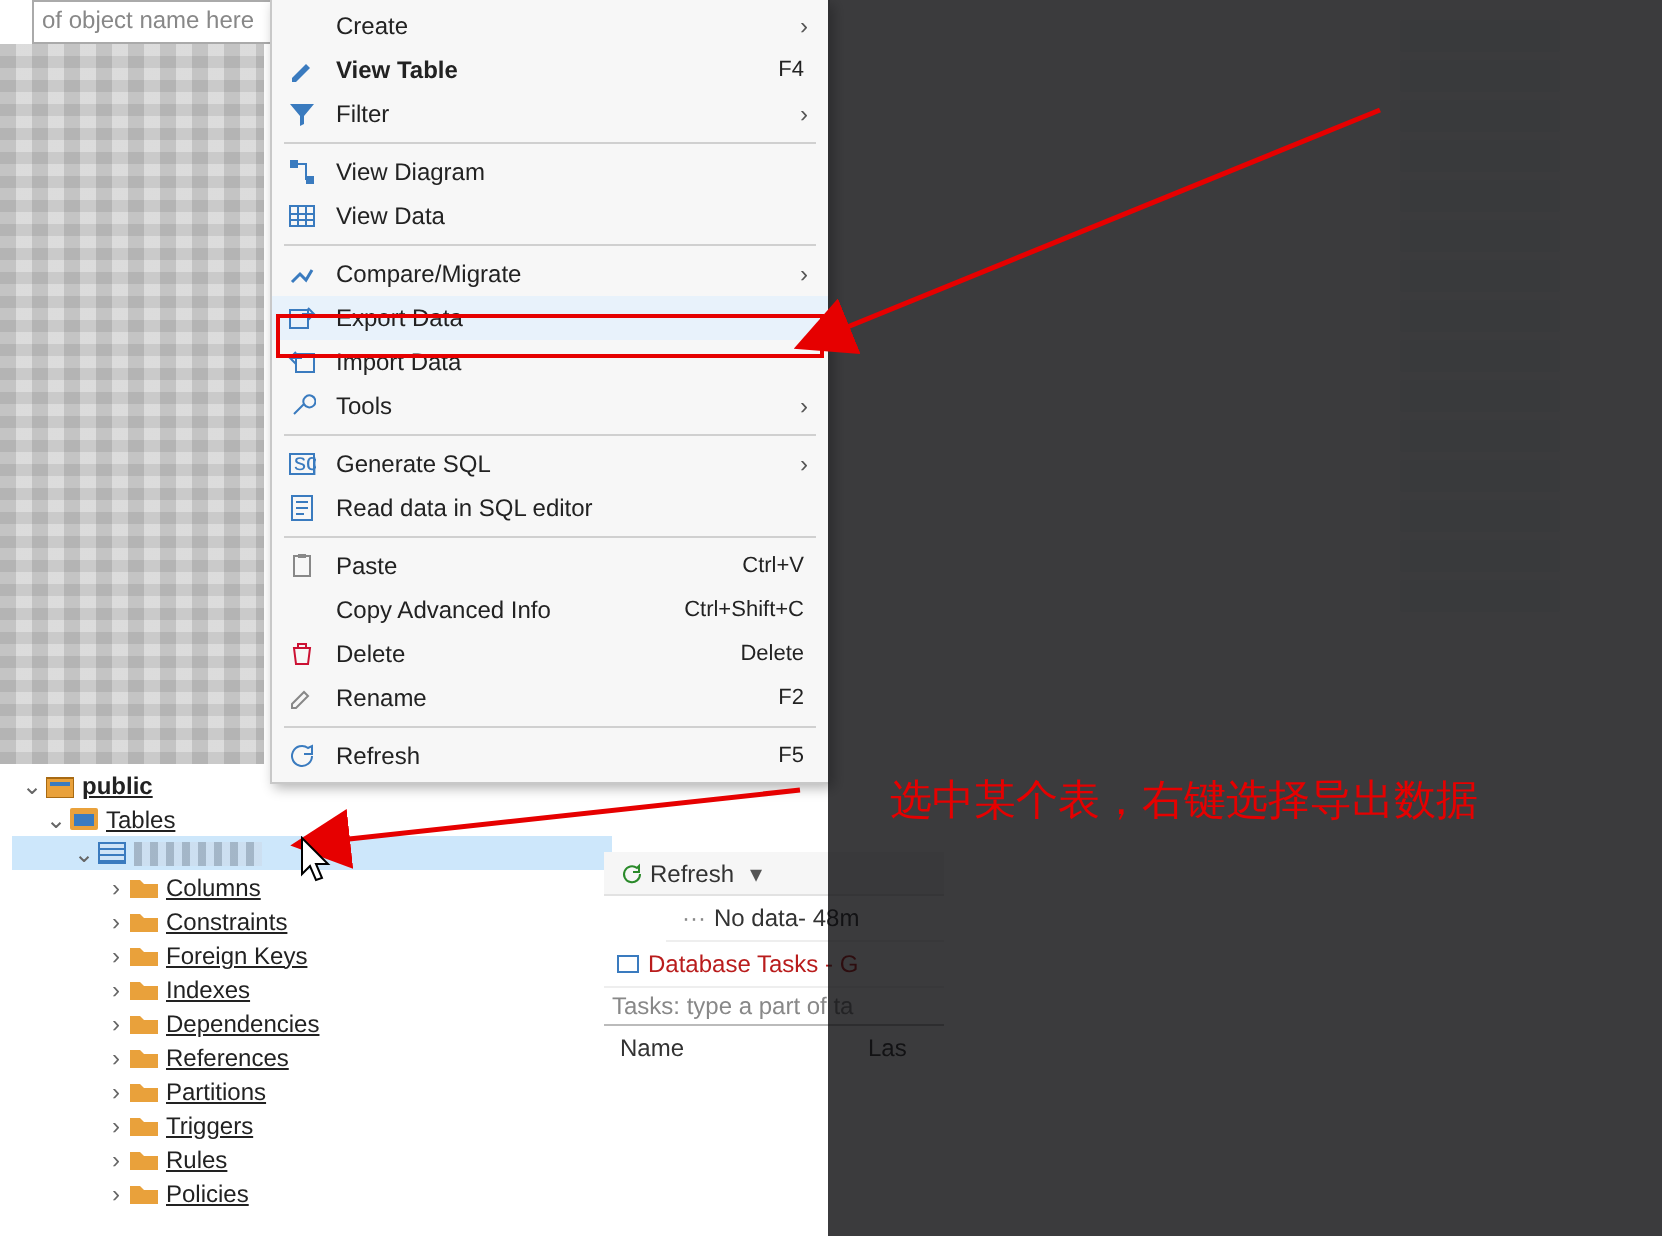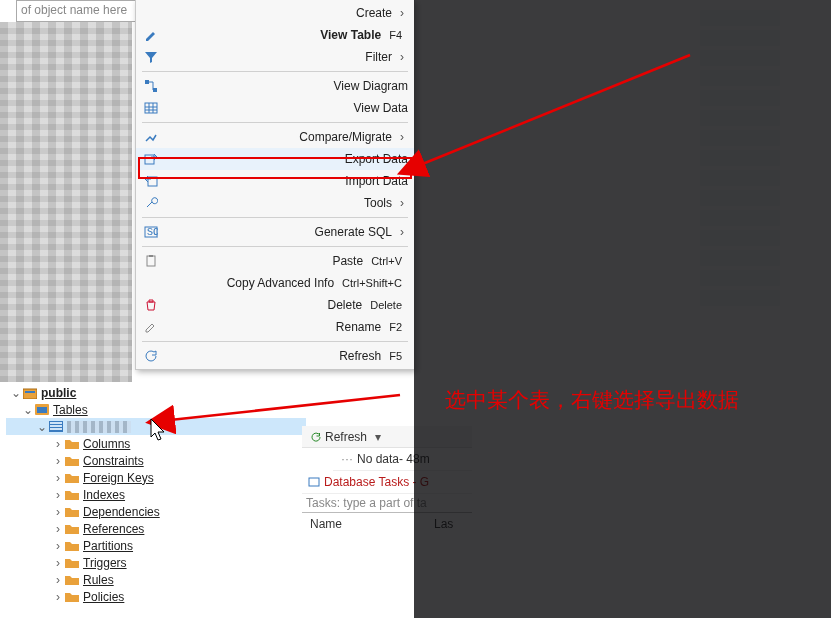--- a/index.html
+++ b/index.html
@@ -20,21 +20,21 @@
   .tree-row.selmos .selms { width: 64px; height: 12px; background: repeating-linear-gradient(90deg, #9ab 0 4px, #cde 4px 8px); opacity:.8; }
   .depth1 { padding-left: 4px; }
   .depth2 { padding-left: 16px; }
   .depth3 { padding-left: 30px; }
   .depth4 { padding-left: 46px; }
 
   
   .ctx { position: absolute; left: 135px; top: 0; width: 280px; background: #f7f7f7; box-shadow: 2px 2px 6px rgba(0,0,0,.3); border: 1px solid #c8c8c8; border-top: none; padding: 2px 0; z-index: 10; }
   .ctx-item { display: flex; align-items: center; height: 22px; padding: 0 6px; gap: 8px; position: relative; }
   .ctx-item .icn { width: 18px; display:inline-flex; align-items:center; justify-content:center; }
-  .ctx-item .lbl { flex: 1; color: #222; text-align: right; }
+  .ctx-item .lbl { flex: 1; color: #222; }
   .ctx-item.bold .lbl { font-weight: 600; }
   .ctx-item .sc { color: #222; padding-right: 6px; font-size: 11px; }
   .ctx-item .arr { color: #555; padding-right: 4px; }
   .ctx-item.hl { background: #e8f2fb; }
   .ctx-sep { height: 1px; background: #d0d0d0; margin: 3px 6px; }
   .redbox { position: absolute; left: 138px; top: 157px; width: 274px; height: 22px; border: 2px solid #e60000; z-index: 20; pointer-events: none; }
   svg.icon { display:block; }
 
   
   .dark { position: absolute; left: 414px; top: 0; width: 417px; height: 618px; background: rgba(10,10,12,.80); z-index: 40; }
@@ -279,20 +279,29 @@
     <div class="ctx-item">
         <span class="icn">
           <svg width="14" height="14">
             <rect x="1" y="2" width="12" height="10" fill="none" stroke="#3a7bbf"></rect>
             <text x="3" y="10" font-size="6" fill="#3a7bbf">sql</text>
           </svg>
         </span>
         <span class="lbl">Generate SQL</span>
         <span class="arr">›</span>
       </div>
+    <div class="ctx-item">
+        <span class="icn">
+          <svg width="14" height="14">
+            <rect x="2" y="1" width="10" height="12" fill="none" stroke="#3a7bbf"></rect>
+            <path d="M4 4h6M4 7h6M4 10h4" stroke="#3a7bbf"></path>
+          </svg>
+        </span>
+        <span class="lbl">Read data in SQL editor</span>
+      </div>
     <div class="ctx-sep"></div>
     <div class="ctx-item">
         <span class="icn">
           <svg width="14" height="14">
             <rect x="3" y="2" width="8" height="10" fill="none" stroke="#888"></rect>
             <rect x="5" y="1" width="4" height="2" fill="#888"></rect>
           </svg>
         </span>
         <span class="lbl">Paste</span>
         <span class="sc">Ctrl+V</span>

